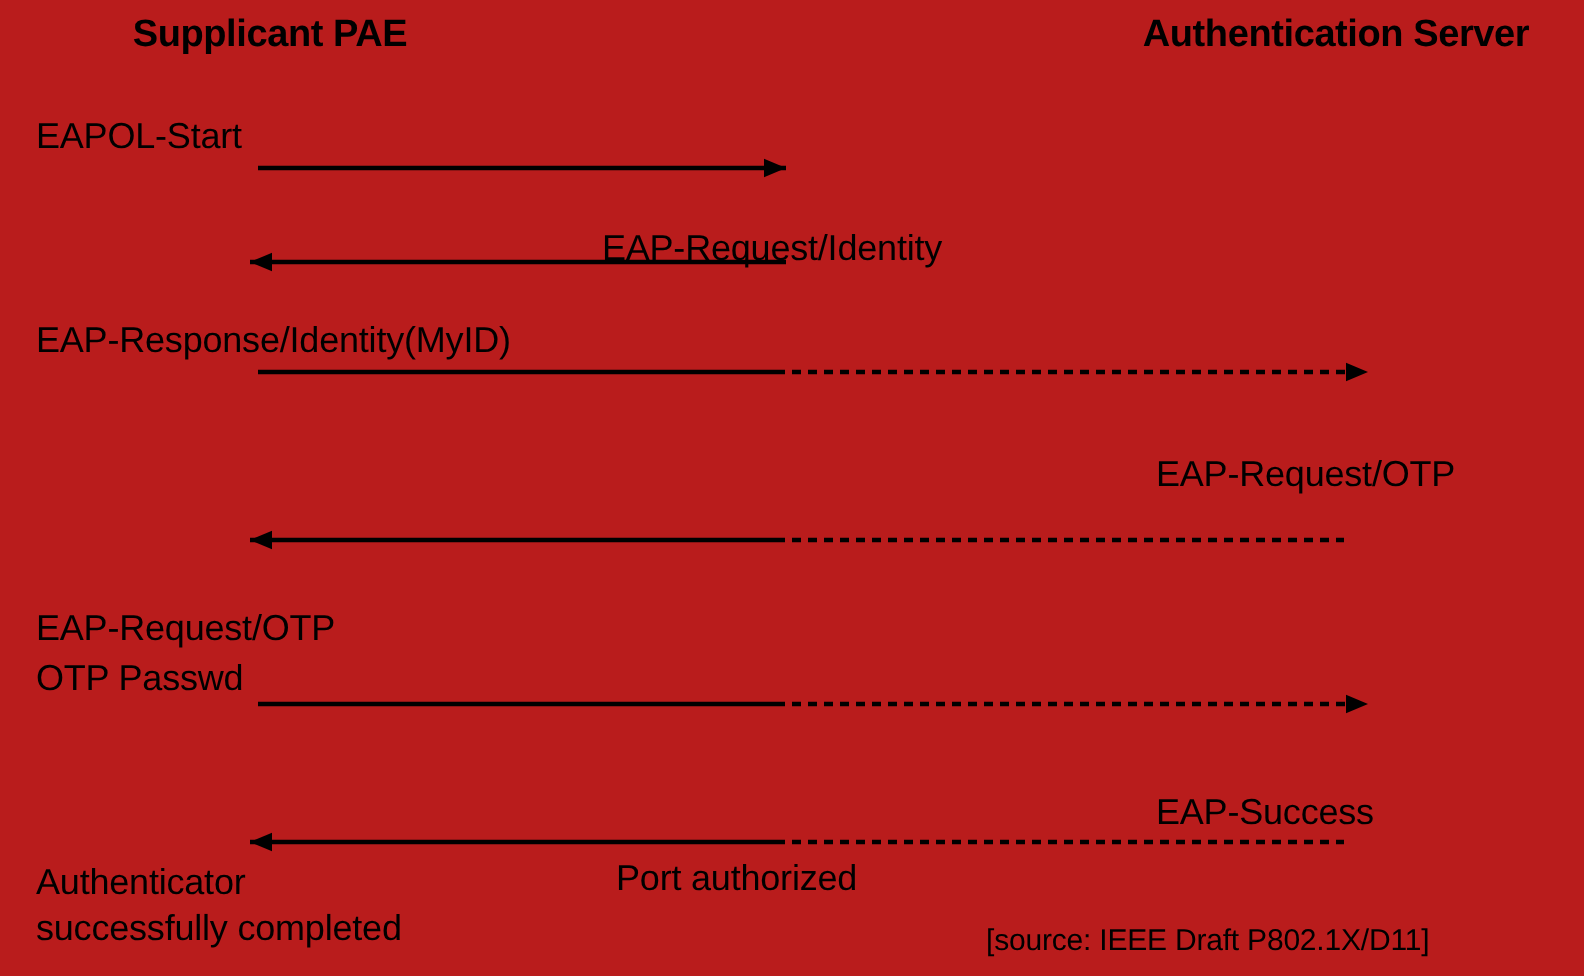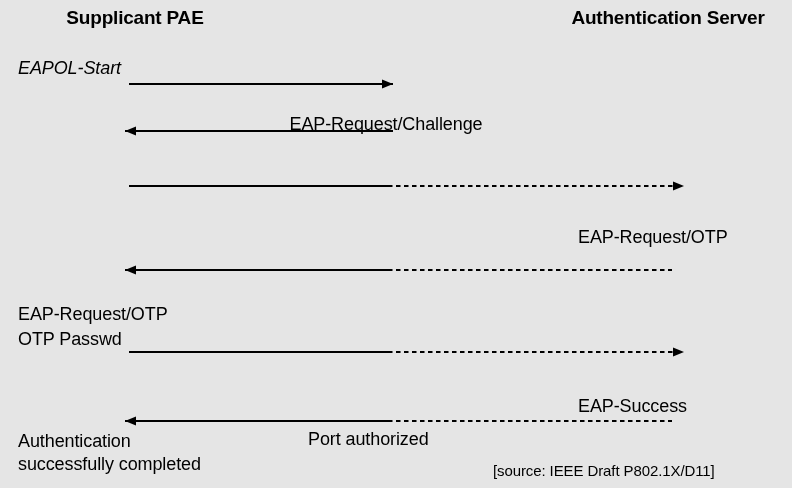--- a/index.html
+++ b/index.html
@@ -4,21 +4,21 @@
 <style>
   html, body {
     margin: 0;
     padding: 0;
     background: #ffffff;
   }
   #canvas {
     position: relative;
     width: 792px;
     height: 488px;
-    background: #e5e5e5;
+    background: #b91c1c;
     font-family: "Liberation Sans", sans-serif;
     color: #000000;
     overflow: hidden;
   }
   .lane-header {
     position: absolute;
     font-size: 19px;
     font-weight: bold;
     white-space: nowrap;
     letter-spacing: -0.2px;
@@ -53,34 +53,35 @@
   }
 </style>
 </head>
 <body>
 
 <div id="canvas">
 
   <div class="lane-header" style="left:135px; top:8px;">Supplicant PAE</div>
   <div class="lane-header" style="left:668px; top:8px;text-align:right;">Authentication Server</div>
 
-  <div class="msg-label" style="left:18px; top:57px;font-style:italic;">EAPOL-Start</div>
+  <div class="msg-label" style="left:18px; top:57px;">EAPOL-Start</div>
 
-  <div class="msg-label center" style="left:386px; top:113px;">EAP-Request/Challenge</div>
+  <div class="msg-label center" style="left:386px; top:113px;">EAP-Request/Identity</div>
 
+  <div class="msg-label" style="left:18px; top:159px;">EAP-Response/Identity(MyID)</div>
 
   <div class="msg-label" style="left:578px; top:226px;">EAP-Request/OTP</div>
 
   <div class="msg-label" style="left:18px; top:303px;">EAP-Request/OTP</div>
   <div class="msg-label" style="left:18px; top:328px;">OTP Passwd</div>
 
   <div class="msg-label" style="left:308px; top:428px;">Port authorized</div>
 
   <div class="msg-label" style="left:578px; top:395px;">EAP-Success</div>
-  <div class="msg-label" style="left:18px; top:430px;">Authentication</div>
+  <div class="msg-label" style="left:18px; top:430px;">Authenticator</div>
   <div class="msg-label" style="left:18px; top:453px;">successfully completed</div>
 
   <div class="note" style="left:493px; top:463px;">[source: IEEE Draft P802.1X/D11]</div>
 
   <svg class="arrow-layer" id="arrows" viewBox="0 0 792 488">
       <g>
         <line x1="129" y1="84" x2="393" y2="84" stroke="#000000" stroke-width="2.2"></line>
         <polygon points="393,84 382,79.4 382,88.6" fill="#000000"></polygon>
       </g>
       <g>

